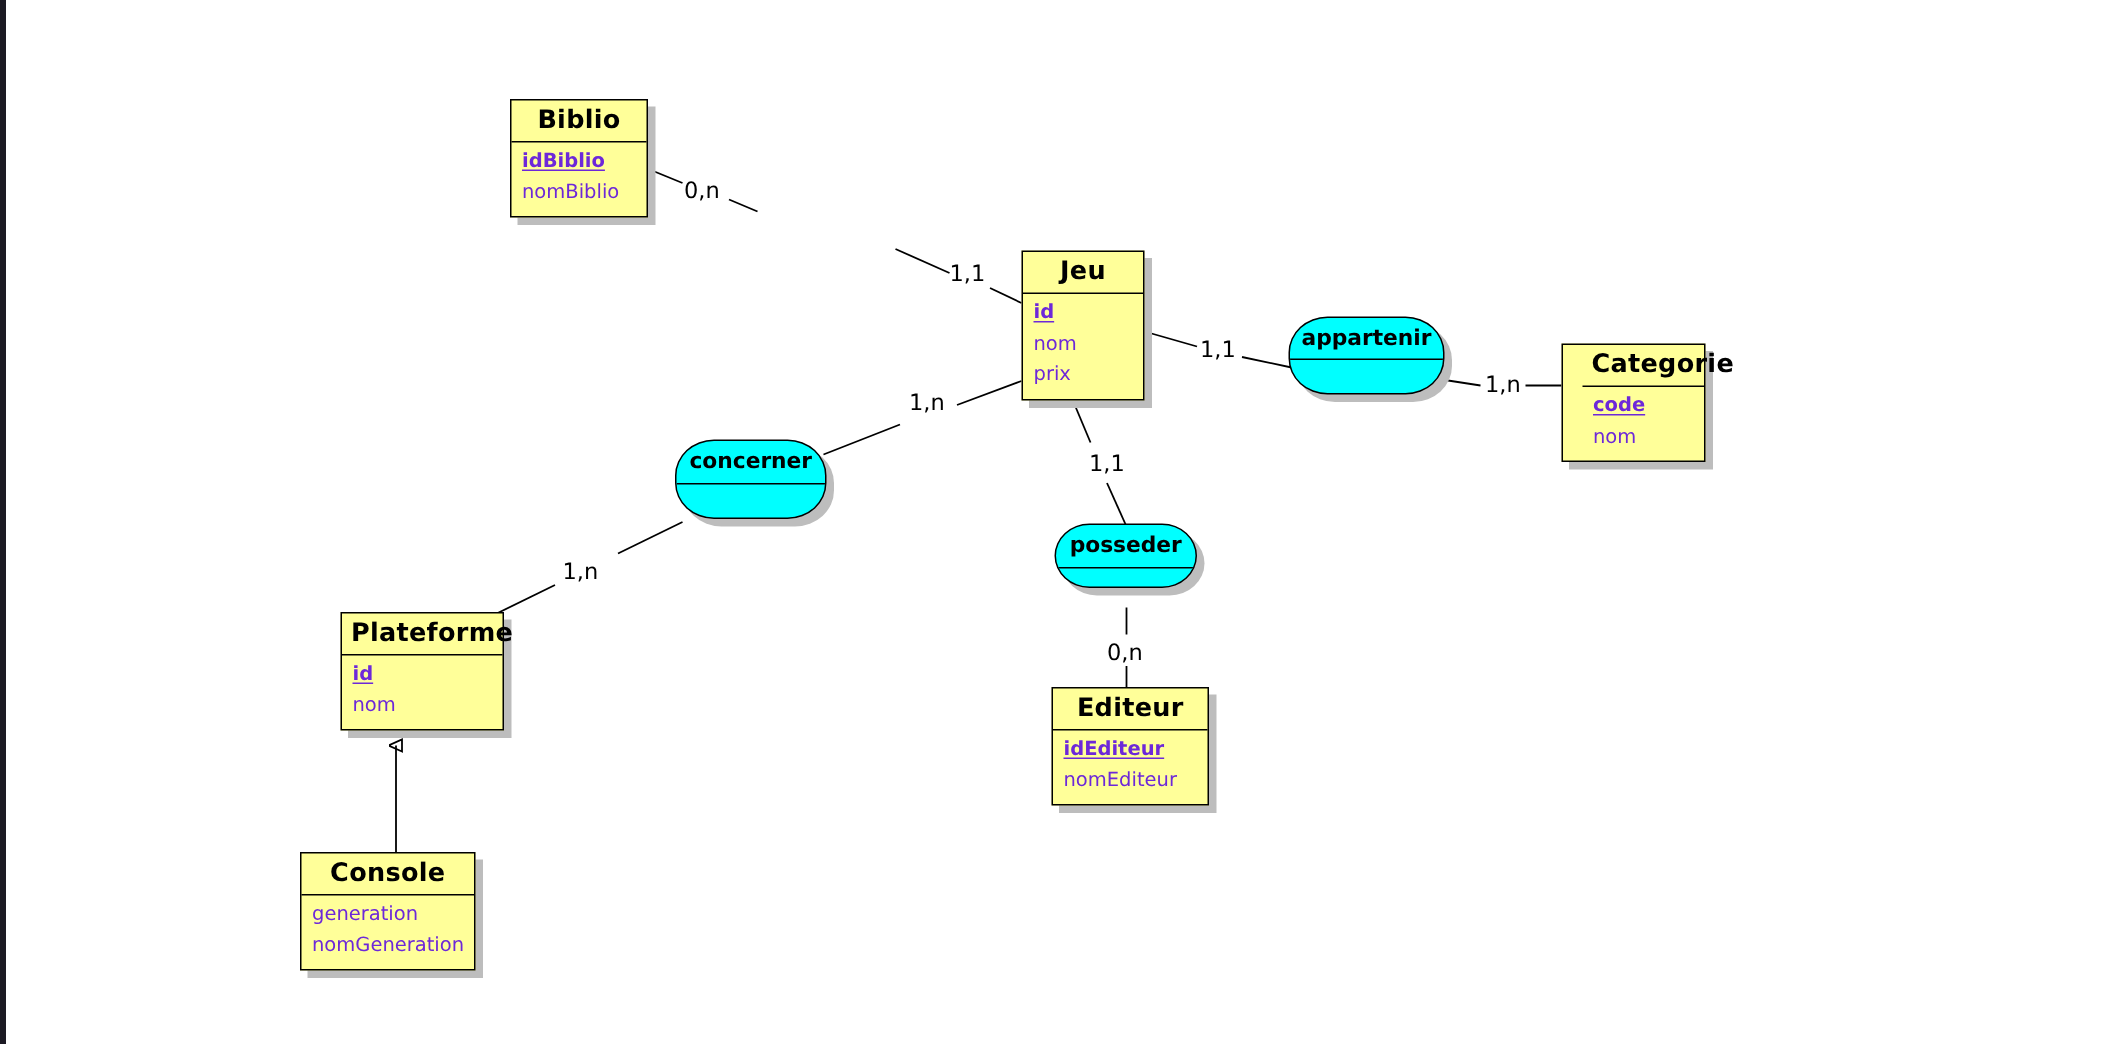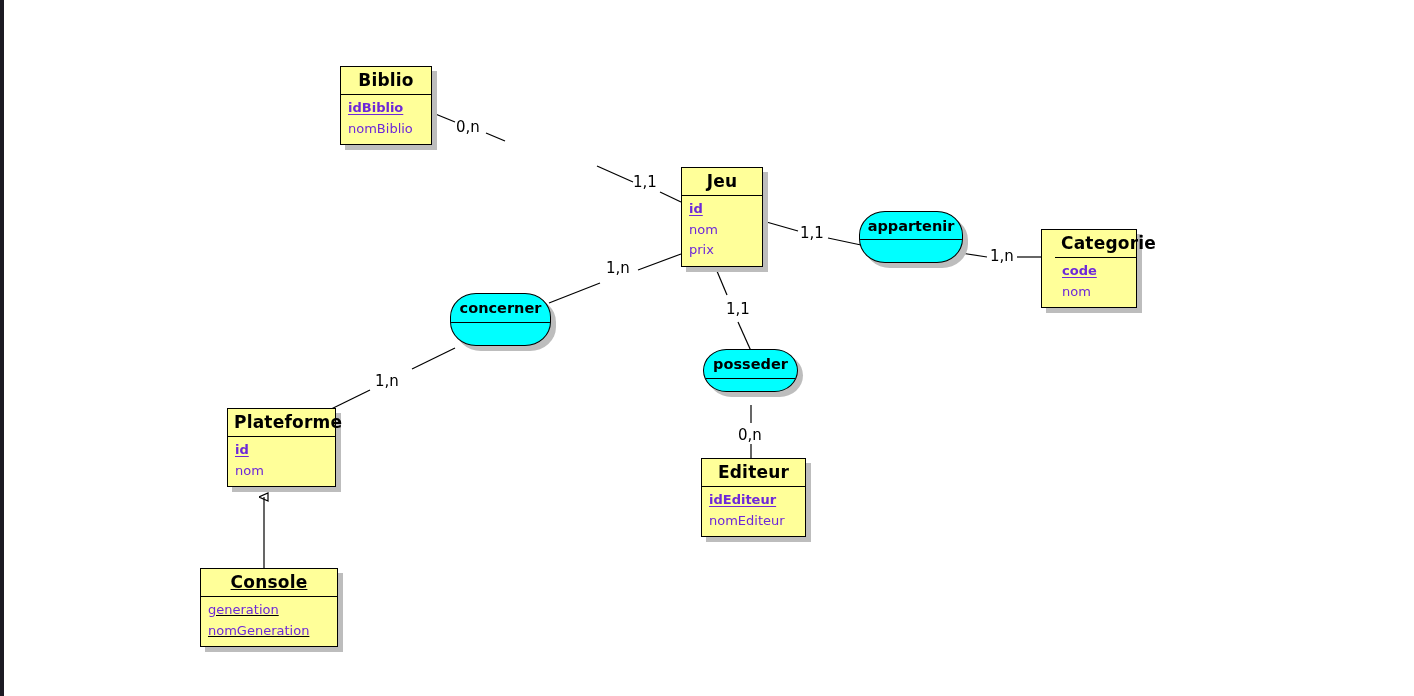--- a/index.html
+++ b/index.html
@@ -177,21 +177,21 @@
   </div>
 
   <div class="entity" style="left:211px; top:408px; width:109px;margin-left:16px;">
     <div class="ent-title">Plateforme</div>
     <div class="ent-attrs">
       <div class="attr key">id</div>
       <div class="attr">nom</div>
     </div>
   </div>
 
-  <div class="entity" style="left:200px; top:568px; width:138px;text-decoration:underline;">
+  <div class="entity" style="left:200px; top:568px; width:117px;">
     <div class="ent-title">Console</div>
     <div class="ent-attrs">
       <div class="attr">generation</div>
       <div class="attr">nomGeneration</div>
     </div>
   </div>
 
   <div class="entity" style="left:701px; top:458px; width:105px;">
     <div class="ent-title">Editeur</div>
     <div class="ent-attrs">

